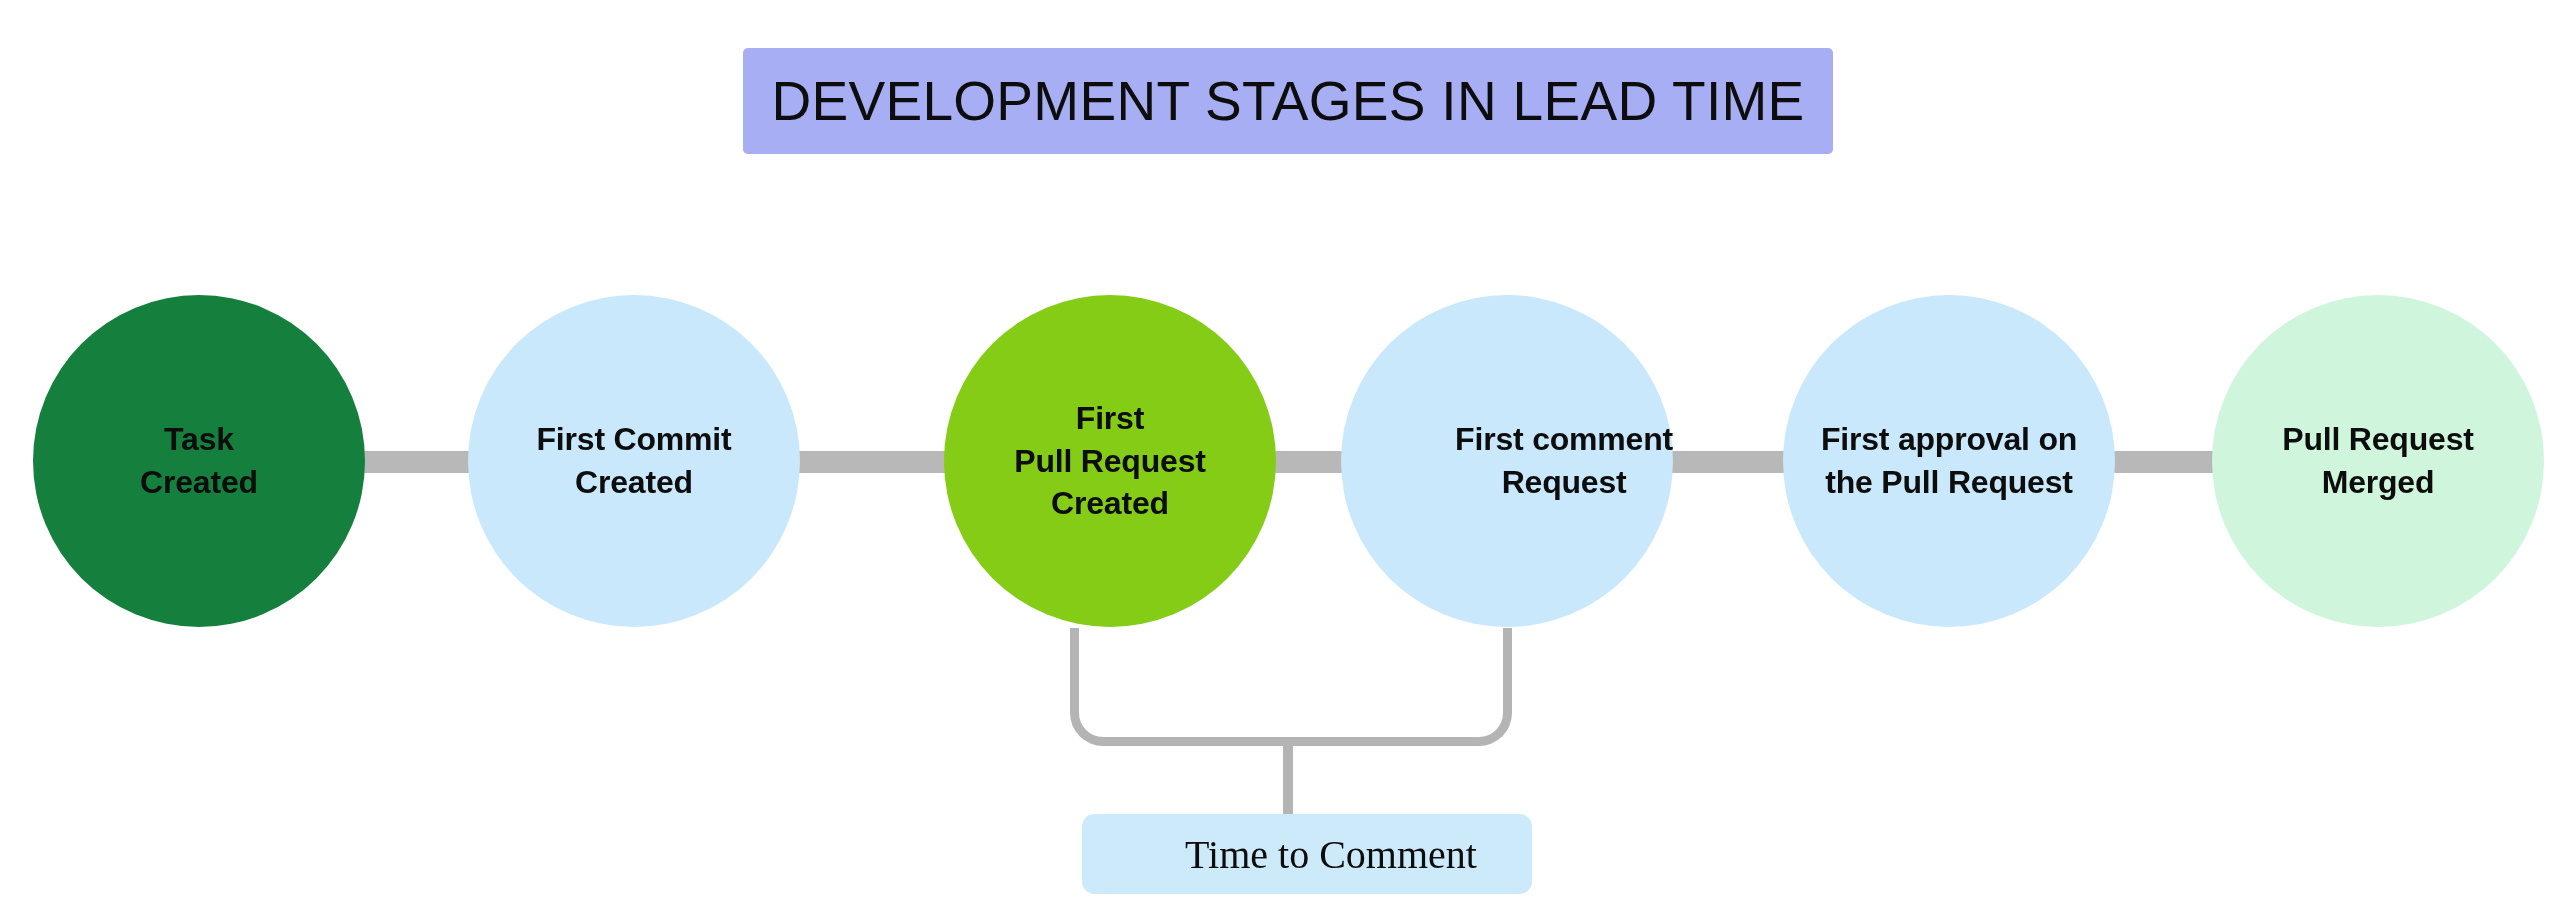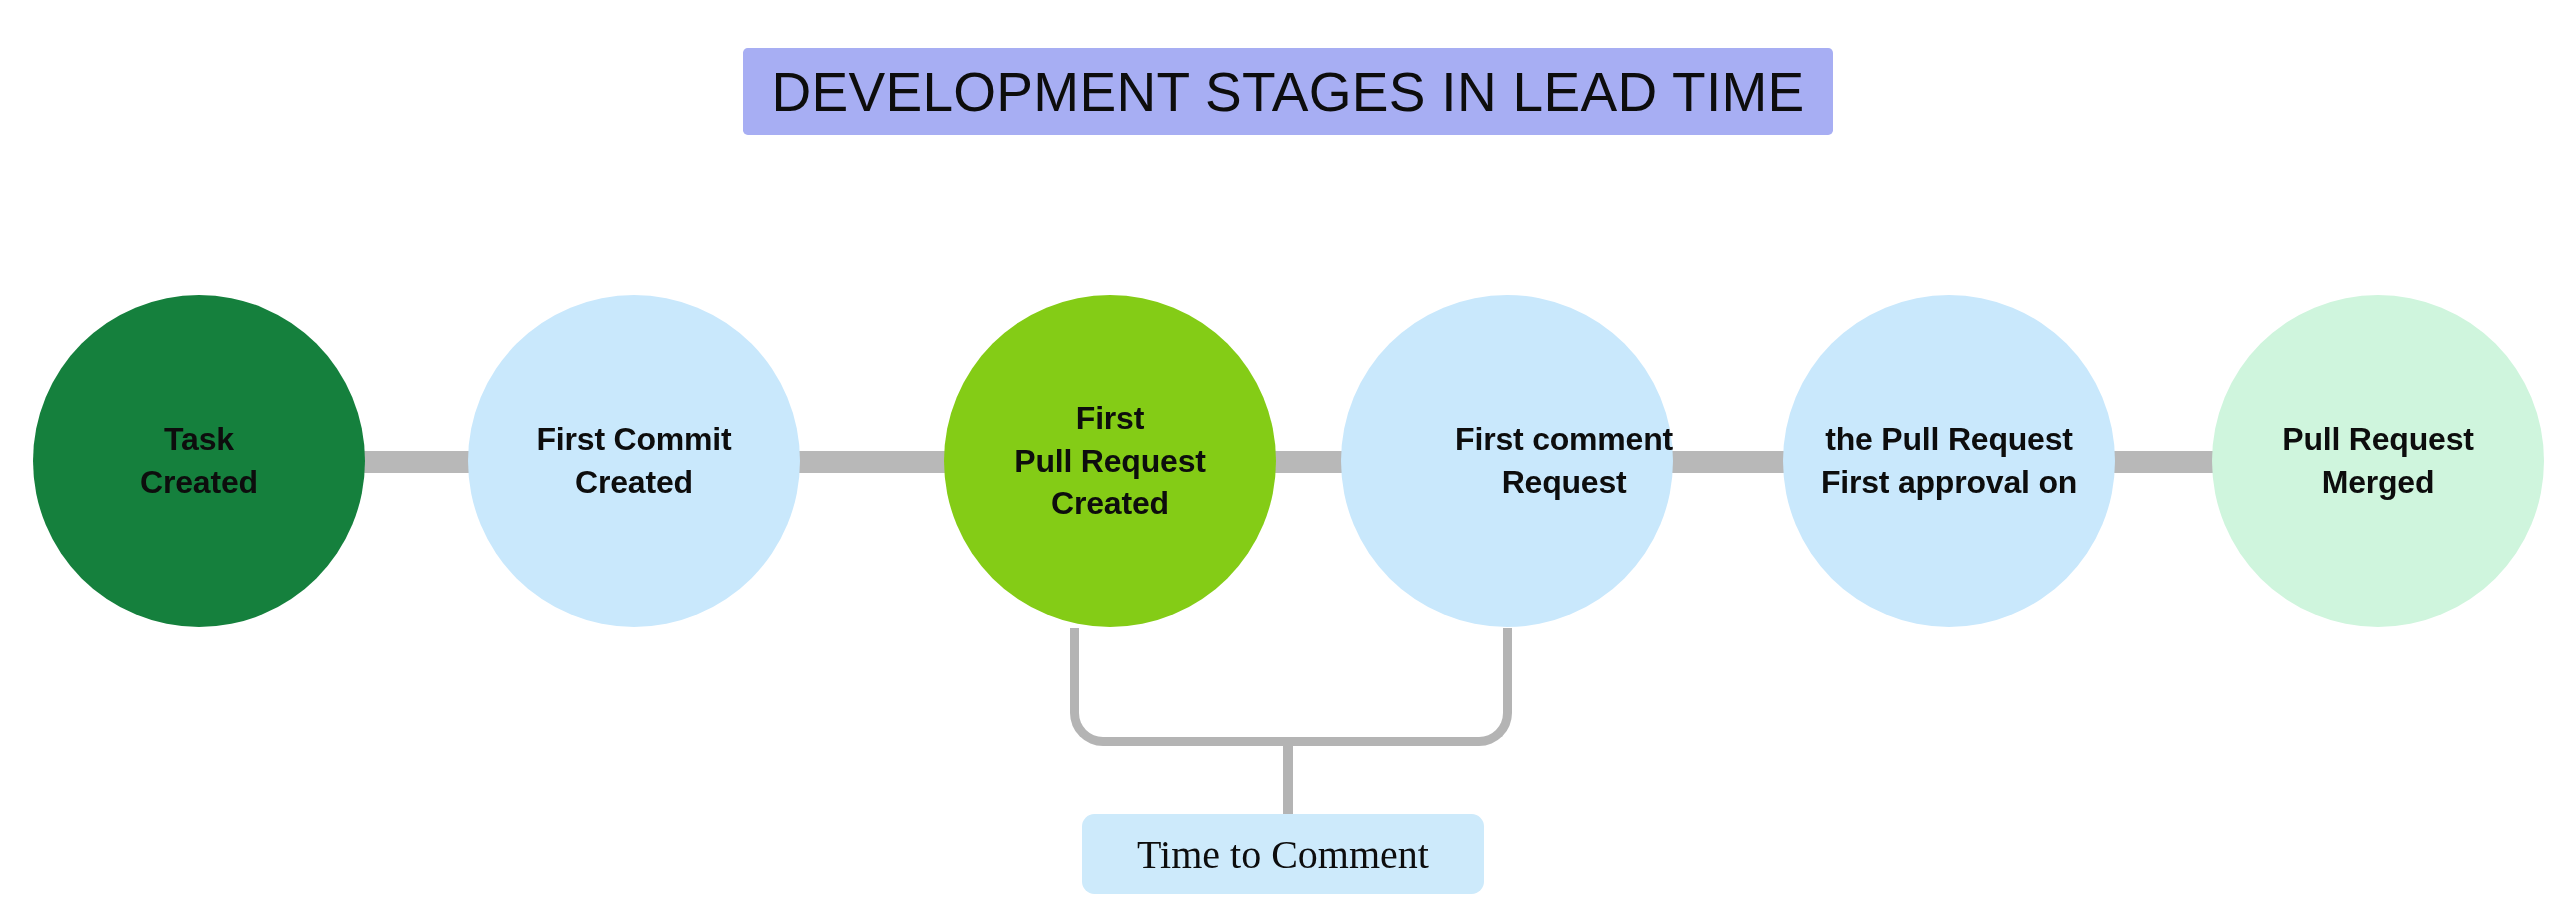--- a/index.html
+++ b/index.html
@@ -16,21 +16,21 @@
     width: 2576px;
     height: 923px;
     background: var(--page-bg, #ffffff);
   }
   
   .banner {
     position: absolute;
     left: 743px;
     top: 48px;
     width: 1090px;
-    height: 87px;
+    height: 106px;
     background: var(--banner-bg, #a7aef3);
     border-radius: 4.8px;
     display: flex;
     align-items: center;
     justify-content: center;
     font-size: 55px;
     font-weight: 500;
     letter-spacing: 0.3px;
     color: var(--text-color, #0d0d0d);
     white-space: nowrap;
@@ -97,20 +97,21 @@
     border-radius: 12.4px;
     display: flex;
     align-items: center;
     justify-content: center;
     font-family: cursive;
     font-size: 40px;
     font-weight: 500;
     color: var(--text-color, #0d0d0d);
     white-space: nowrap;
     z-index: 2;
+    padding-left: 48px;
   }
 </style>
 </head>
 <body>
 
 <div class="canvas">
 
   <div class="banner">DEVELOPMENT STAGES IN LEAD TIME</div>
 
   <div id="stage-row">
@@ -139,22 +140,22 @@
         </div>
       </div>
       <div class="stage-circle" style="left: 1341px; background: rgb(201, 232, 252); justify-content: flex-end;">
         <div class="stage-label">
           <div>First comment</div>
           <div>Request</div>
         </div>
       </div>
       <div class="stage-circle" style="left: 1783px; background: rgb(201, 232, 252);">
         <div class="stage-label">
+          <div>First approval on</div>
           <div>the Pull Request</div>
-          <div>First approval on</div>
         </div>
       </div>
       <div class="stage-circle" style="left: 2212px; background: rgb(207, 245, 221);">
         <div class="stage-label">
           <div>Pull Request</div>
           <div>Merged</div>
         </div>
       </div>
     </div>
 

